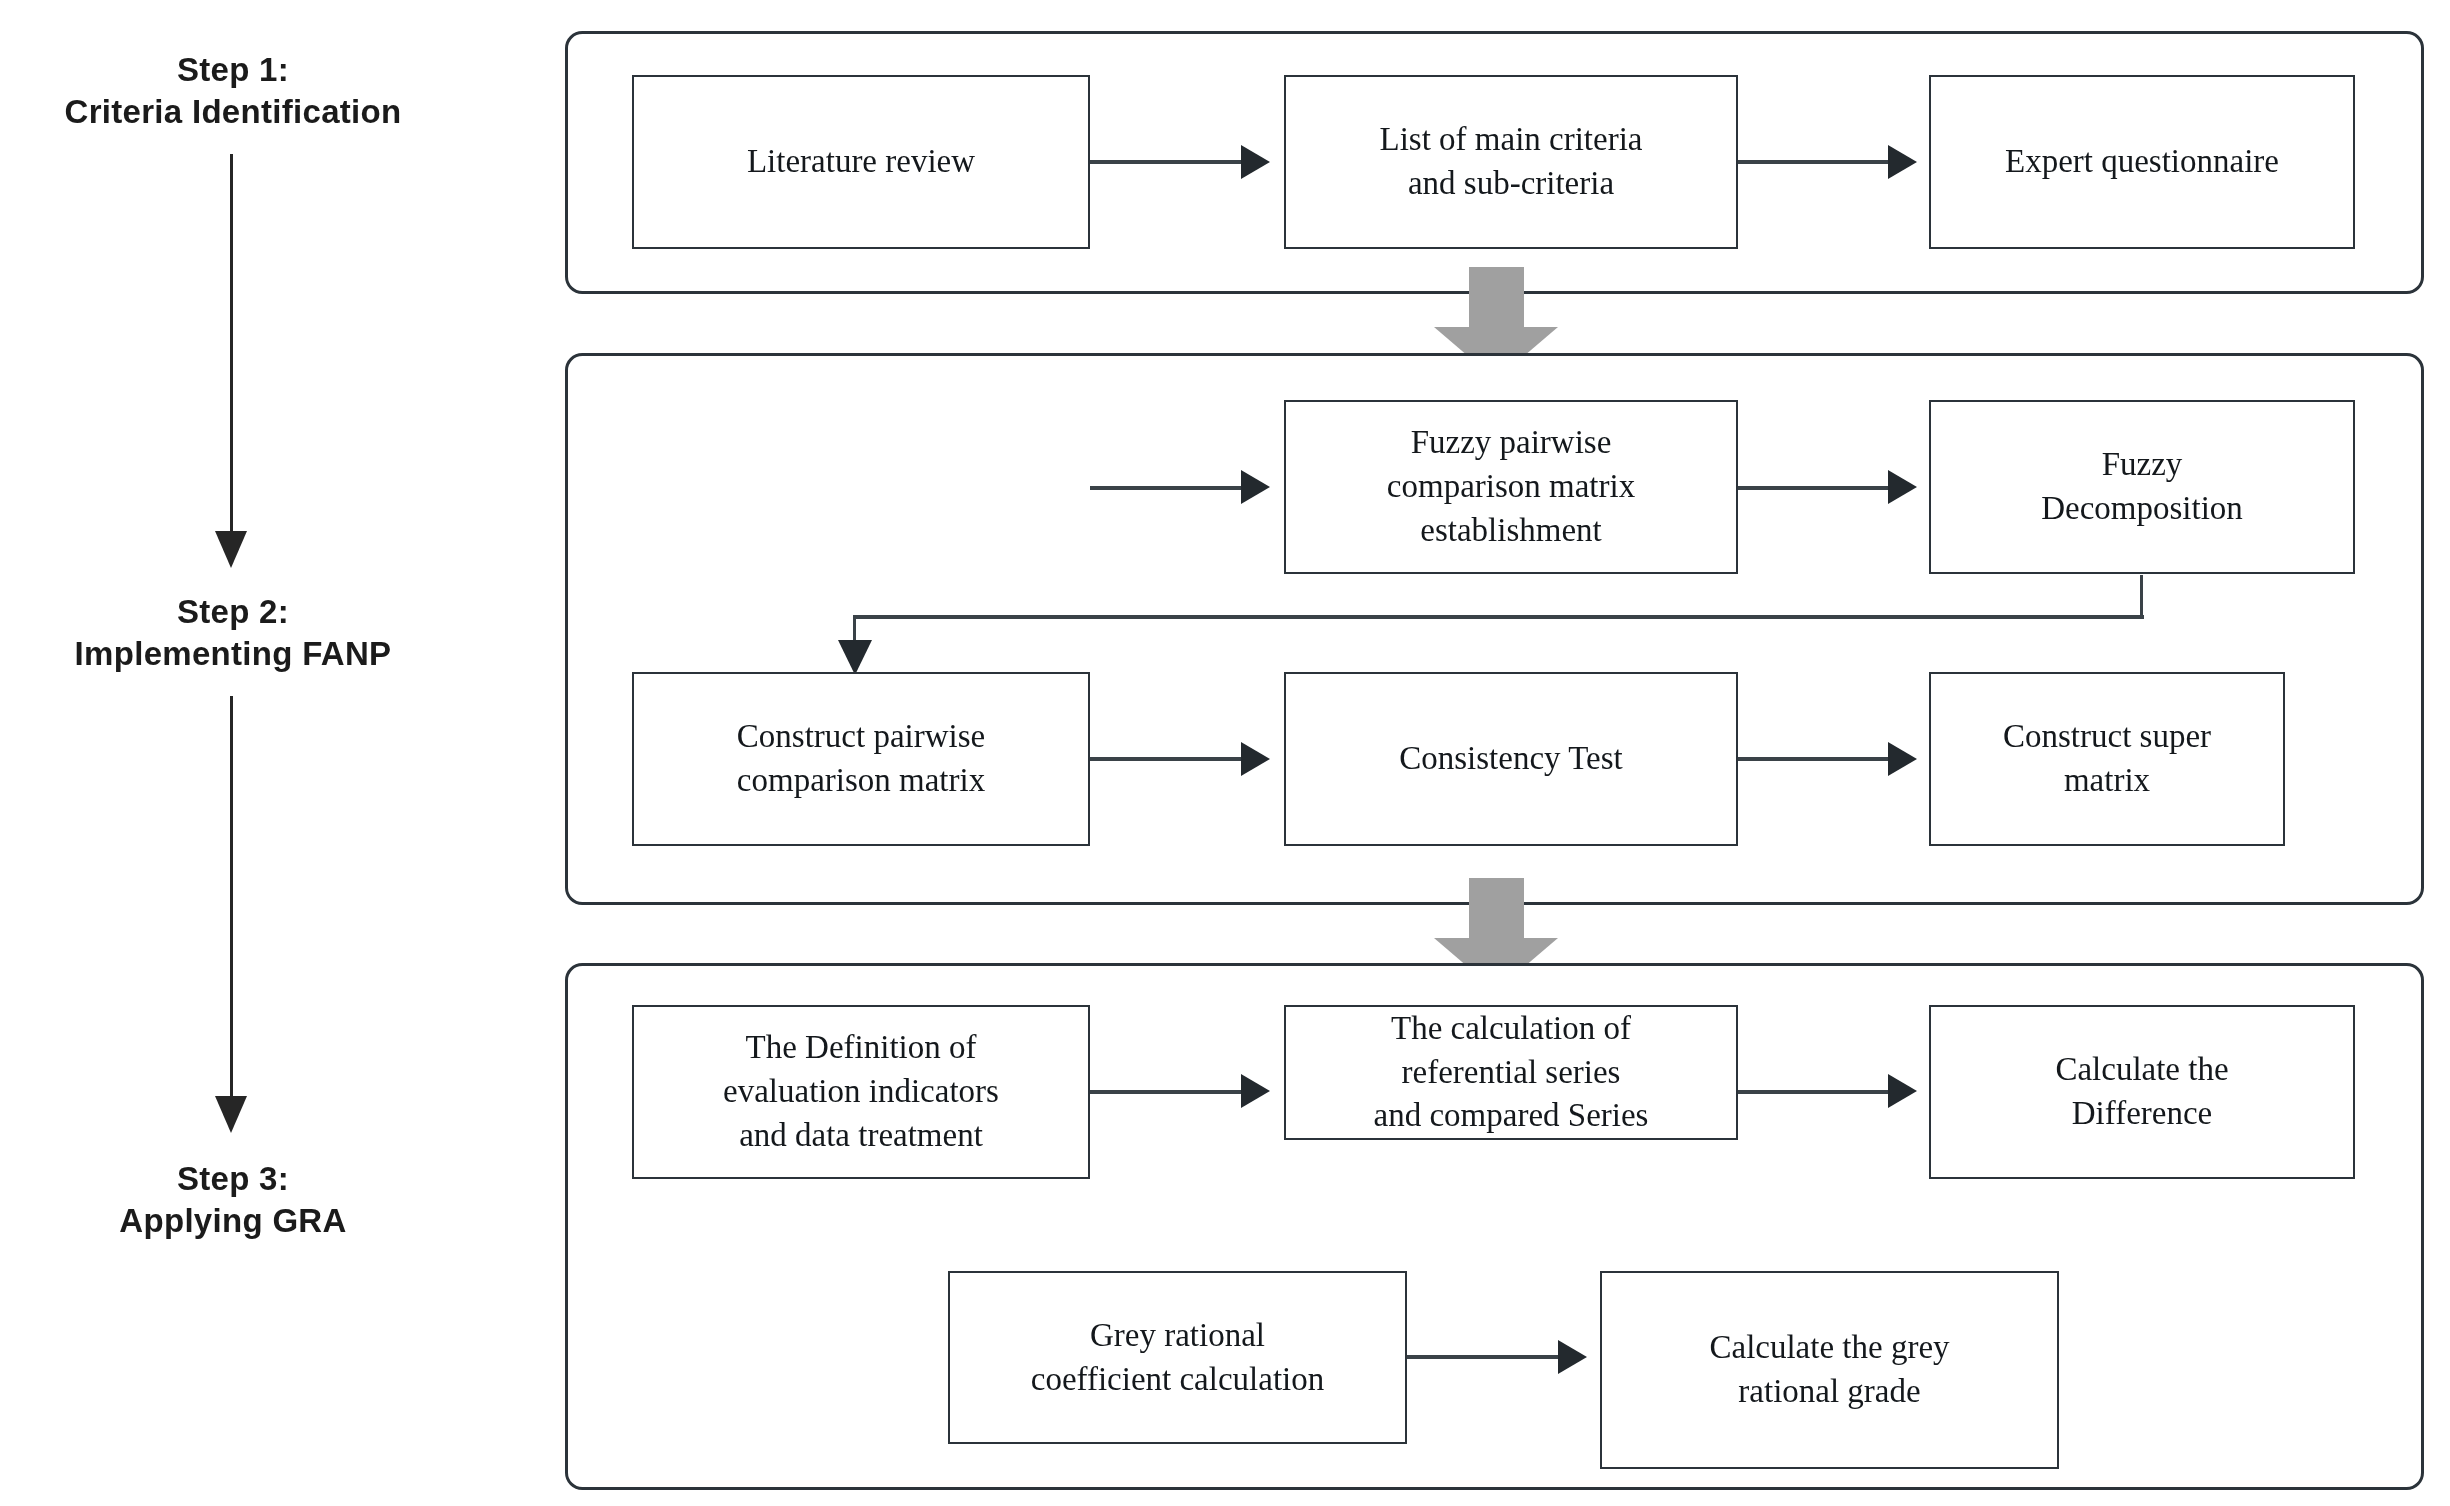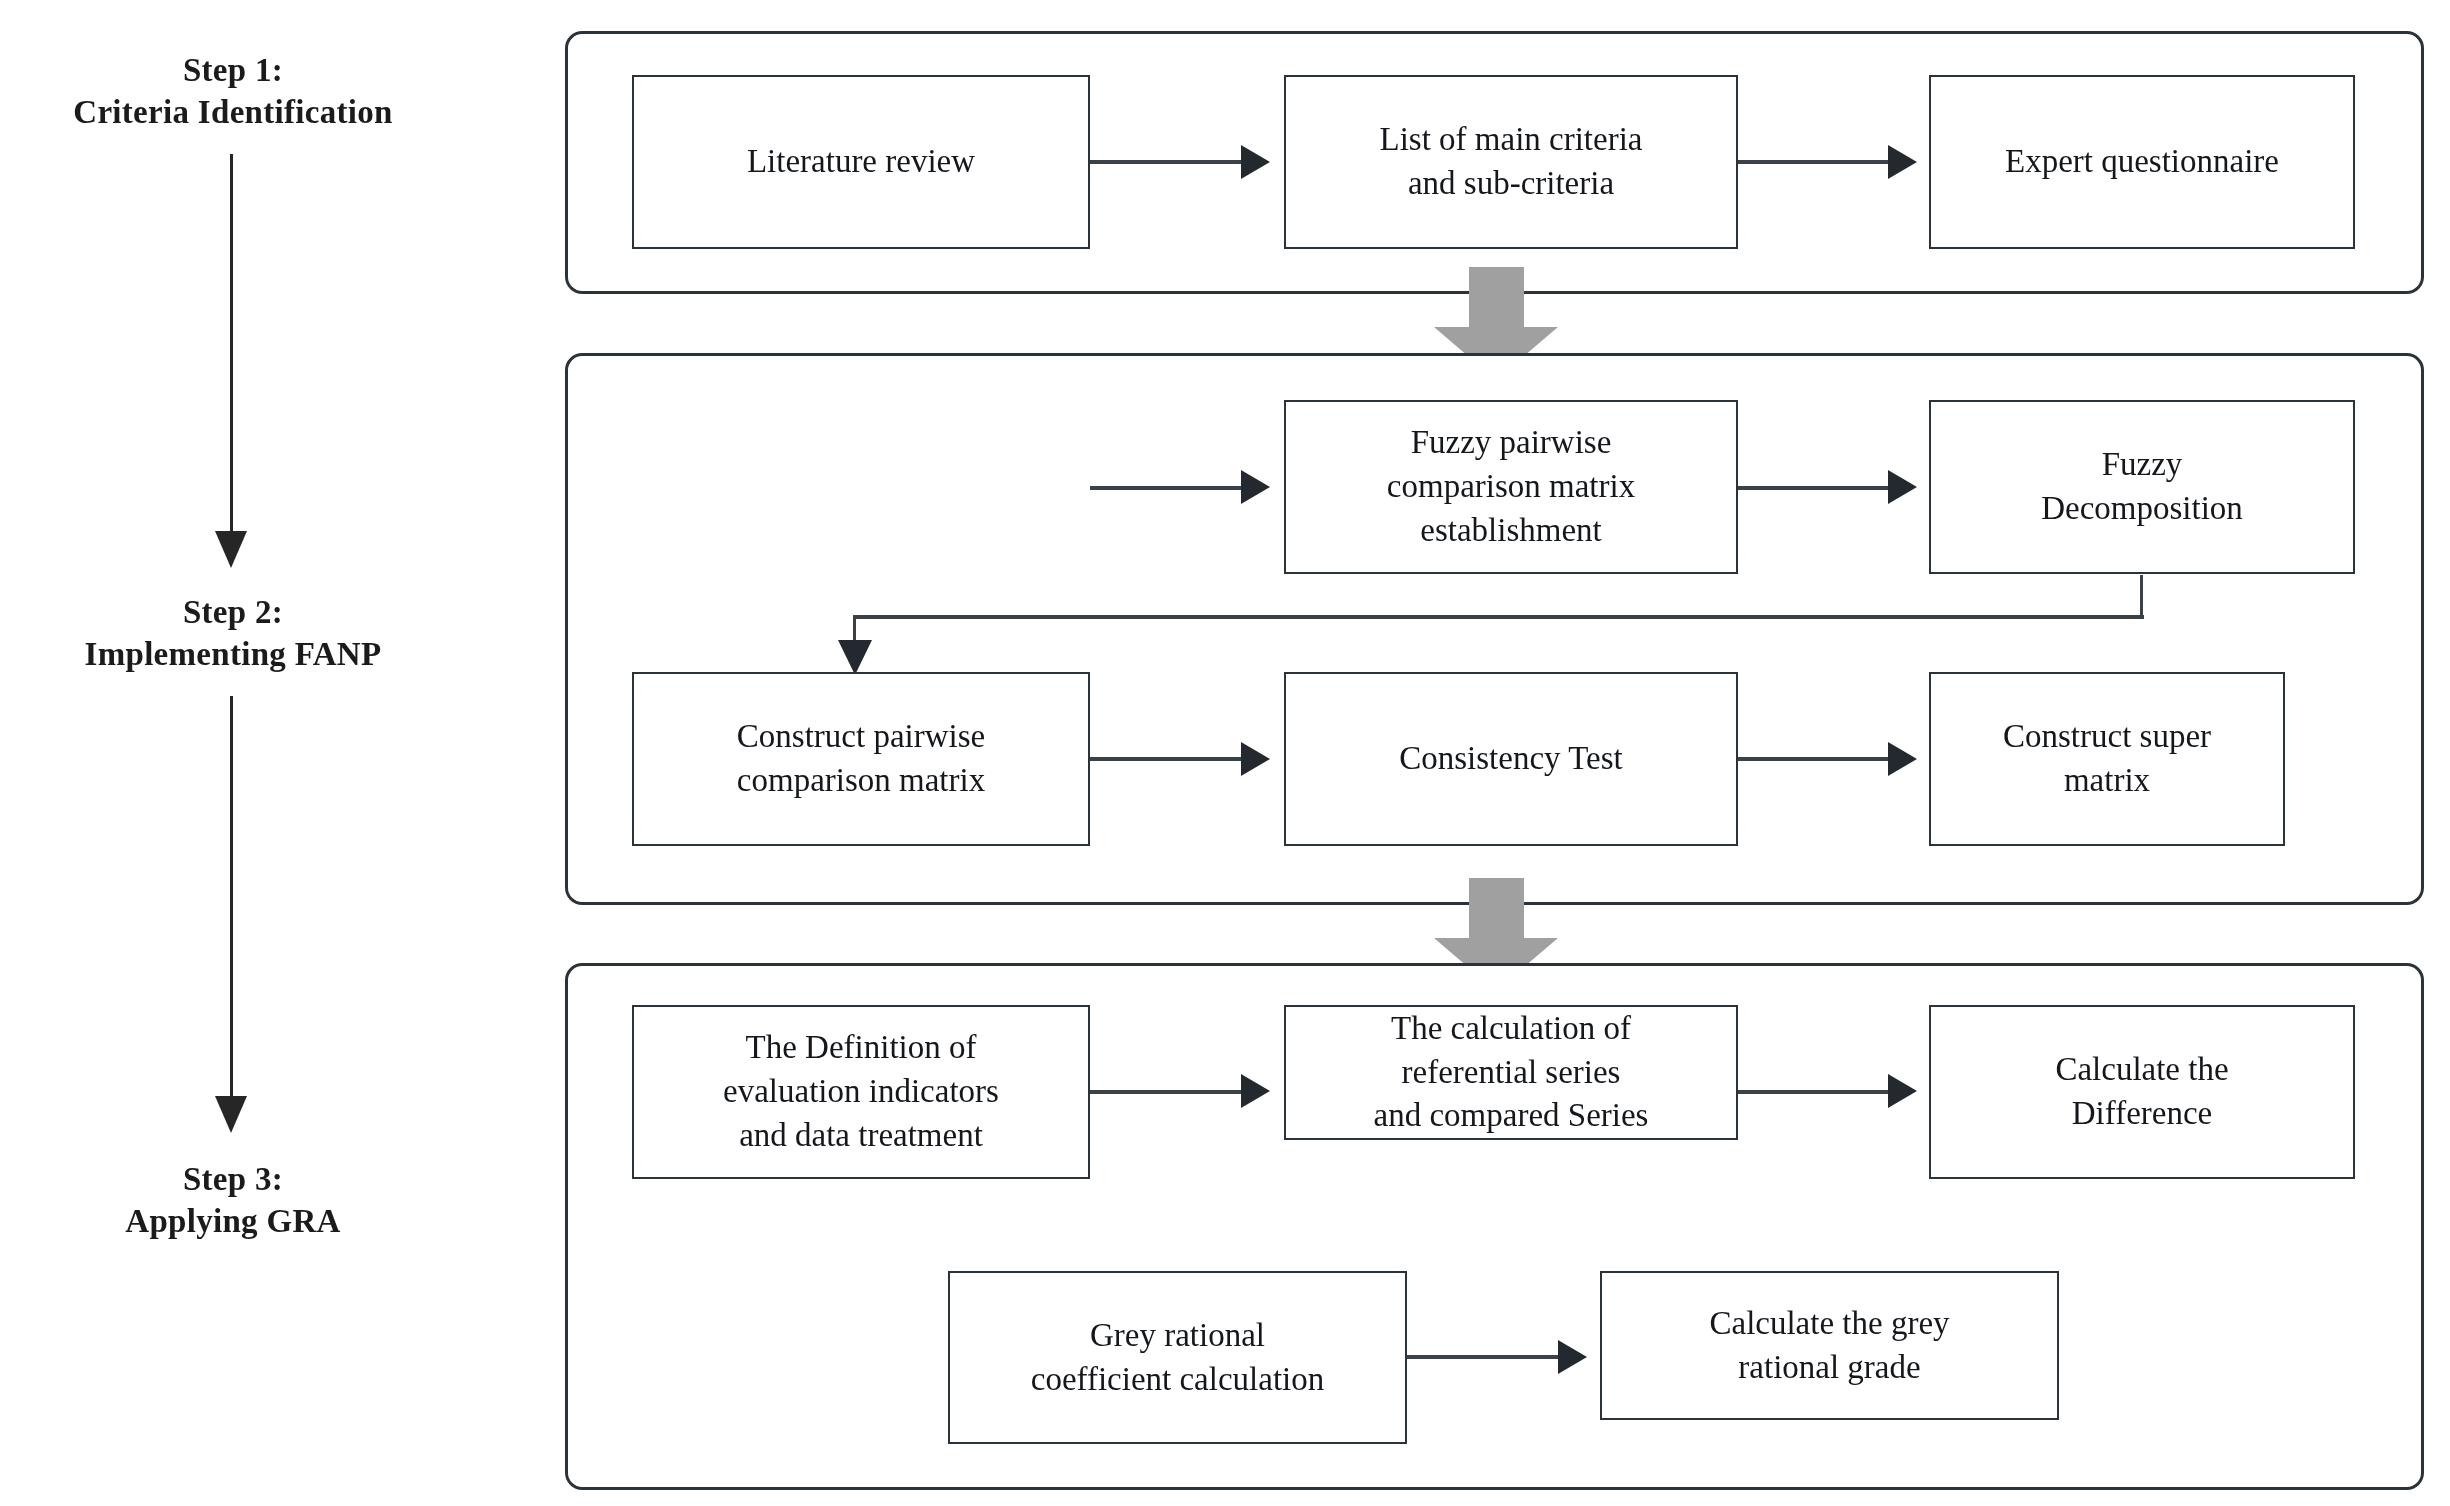--- a/index.html
+++ b/index.html
@@ -14,21 +14,21 @@
     position: relative;
     width: 2450px;
     height: 1507px;
     background: #ffffff;
     overflow: hidden;
   }
   
   .step-label {
     position: absolute;
     text-align: center;
-    font-family: Liberation Serif, serif;
+    font-family: Liberation Sans, sans-serif;
     font-weight: bold;
     color: #1b1b1b;
     font-size: 33px;
     line-height: 1.28;
     letter-spacing: 0.3px;
     white-space: pre-line;
     width: 466px;
     left: 0;
   }
   .rail-line {
@@ -210,17 +210,17 @@
   <div class="arrow-right" style="left:1888px;top:1074px;"></div>
 
   <div class="node" style="left:1929px;top:1005px;width:426px;height:174px;">Calculate the
 Difference</div>
 
   <div class="node" style="left:948px;top:1271px;width:459px;height:173px;">Grey rational
 coefficient calculation</div>
   <div class="hline" style="left:1407px;top:1355px;width:166px;"></div>
   <div class="arrow-right" style="left:1558px;top:1340px;"></div>
 
-  <div class="node" style="left:1600px;top:1271px;width:459px;height:149px;">Calculate the grey
+  <div class="node" style="left:1600px;top:1271px;width:459px;height:198px;">Calculate the grey
 rational grade</div>
 
 </div>
 
 
 </body></html>

